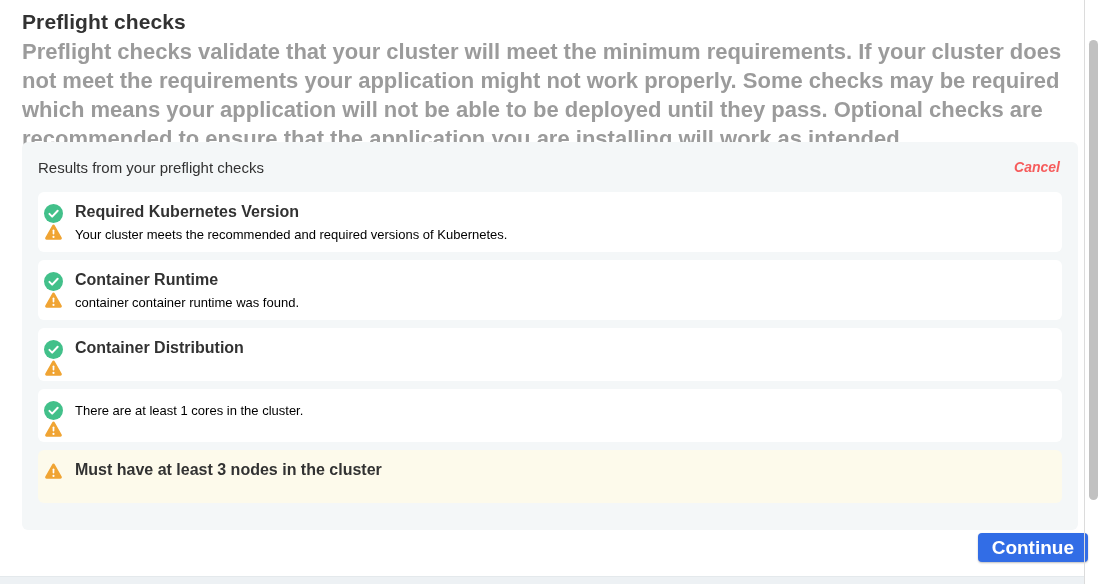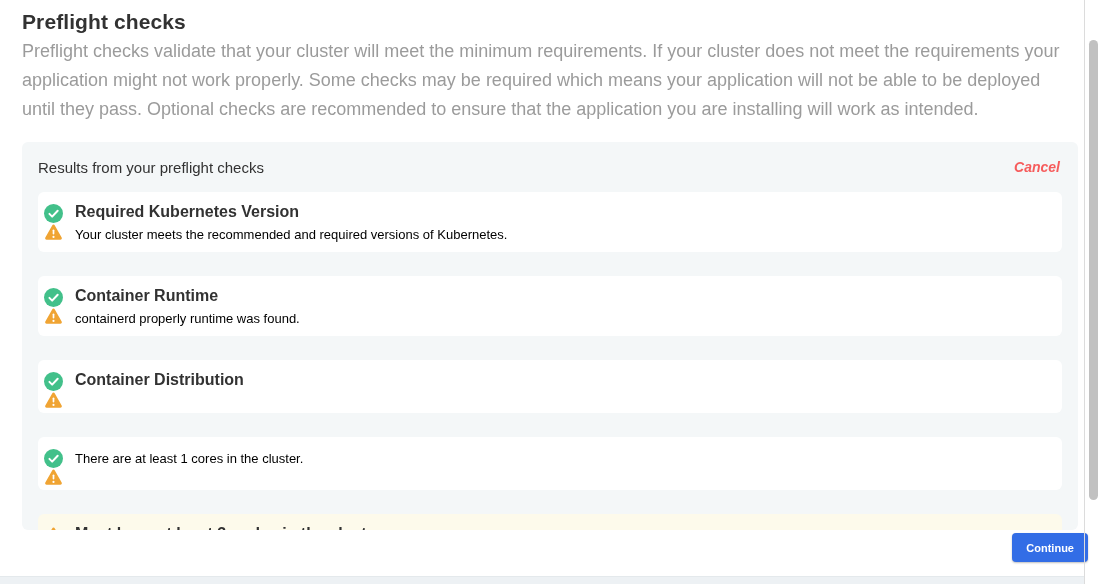--- a/index.html
+++ b/index.html
@@ -9,51 +9,51 @@
     font-family:"Liberation Sans",sans-serif;
     -webkit-font-smoothing:antialiased;
   }
   .content{position:absolute;left:22px;top:0;width:1056px;}
   h1.page-title{
     margin:9px 0 0 0;font-size:21px;line-height:26px;
     font-weight:bold;color:#323232;letter-spacing:.1px;
   }
   p.desc{
     margin:2px 0 0 0;width:1042px;
-    font-size:18px;line-height:29px;color:#9b9b9b;
+    font-size:22px;line-height:29px;color:#9b9b9b;font-weight:bold;
   }
   .panel{
     position:absolute;left:22px;top:142px;width:1056px;height:388px;
     box-sizing:border-box;background:#f4f7f8;border-radius:6px;
     padding:16px;overflow:hidden;
   }
   .panel-header{display:flex;justify-content:space-between;align-items:center;height:18px;}
   .panel-header h2{margin:0;font-size:15px;font-weight:normal;color:#323232;}
   .cancel{
     font-size:14px;font-weight:bold;color:var(--cancel-color);
     cursor:pointer;text-decoration:none;padding-right:2px;font-style:italic;
   }
-  .check-list{margin-top:16px;display:flex;flex-direction:column;gap:24px;}
+  .check-list{margin-top:16px;display:flex;flex-direction:column;gap:8px;}
   .check-row{
     background:#ffffff;border-radius:6px;min-height:53px;box-sizing:border-box;
     padding:9px 12px 10px 6px;display:flex;align-items:flex-start;
   }
   .check-row.warn{background:var(--warn-bg);}
   .status-icon{flex:0 0 19px;height:19px;margin:3px 12px 0 0;display:inline-block;}
   .status-icon svg{width:19px;height:19px;display:block;}
   .icon-pass{color:var(--pass-color);}
   .icon-warn{color:var(--warn-color);display:none;}
   .check-row.warn .icon-warn{display:block;}
   .check-text{flex:1;min-width:0;}
   .check-title{margin:1px 0 0 0;font-size:16px;font-weight:bold;color:#323232;line-height:20px;}
   .check-msg{margin:5px 0 0 0;font-size:13px;color:#000000;line-height:15px;}
   .continue{
     position:absolute;top:533px;right:12px;height:29px;padding:0 14px;
     background:var(--primary-color);color:#ffffff;border:none;border-radius:4px;
-    font-family:"Liberation Sans",sans-serif;font-size:11px;font-weight:bold;
+    font-family:"Liberation Sans",sans-serif;font-size:19px;font-weight:bold;
     cursor:pointer;box-shadow:0 1px 2px rgba(0,0,0,.25);
   }
   .divider{position:absolute;left:1084px;top:0;width:1px;height:584px;background:#dcdcdc;}
   .scroll-thumb{
     position:absolute;left:1089px;top:40px;width:9px;height:460px;
     background:#c1c1c1;border-radius:5px;cursor:pointer;
   }
   .bottom-band{
     position:absolute;left:0;top:576px;width:1084px;height:8px;
     background:#edf1f4;border-top:1px solid #e4e9ec;box-sizing:border-box;
@@ -98,21 +98,21 @@
         <path d="M5.7 10.4 L8.6 13.3 L14.4 7.1" fill="none" stroke="#ffffff" stroke-width="2.1" stroke-linecap="round" stroke-linejoin="round"></path>
       </svg>
       <svg class="icon-warn" viewBox="0 0 20 20" aria-hidden="true">
         <path d="M8.6 2.5 L1.4 15.3 c-.62 1.1 .18 2.4 1.4 2.4 h14.4 c1.22 0 2.02 -1.3 1.4 -2.4 L11.4 2.5 c-.6 -1.1 -2.2 -1.1 -2.8 0 Z" fill="currentColor"></path>
         <rect x="9.1" y="6.8" width="1.8" height="5.2" rx="0.9" fill="#ffffff"></rect>
         <circle cx="10" cy="14.7" r="1.15" fill="#ffffff"></circle>
       </svg>
     </span>
     <div class="check-text">
       <p class="check-title">Container Runtime</p>
-      <p class="check-msg">containerd properly runtime was found.</p>
+      <p class="check-msg">container container runtime was found.</p>
     </div>
   </div>
 
   <div class="check-row pass">
     <span class="status-icon">
       <svg class="icon-pass" viewBox="0 0 20 20" aria-hidden="true">
         <circle cx="10" cy="10" r="10" fill="currentColor"></circle>
         <path d="M5.7 10.4 L8.6 13.3 L14.4 7.1" fill="none" stroke="#ffffff" stroke-width="2.1" stroke-linecap="round" stroke-linejoin="round"></path>
       </svg>
       <svg class="icon-warn" viewBox="0 0 20 20" aria-hidden="true">

